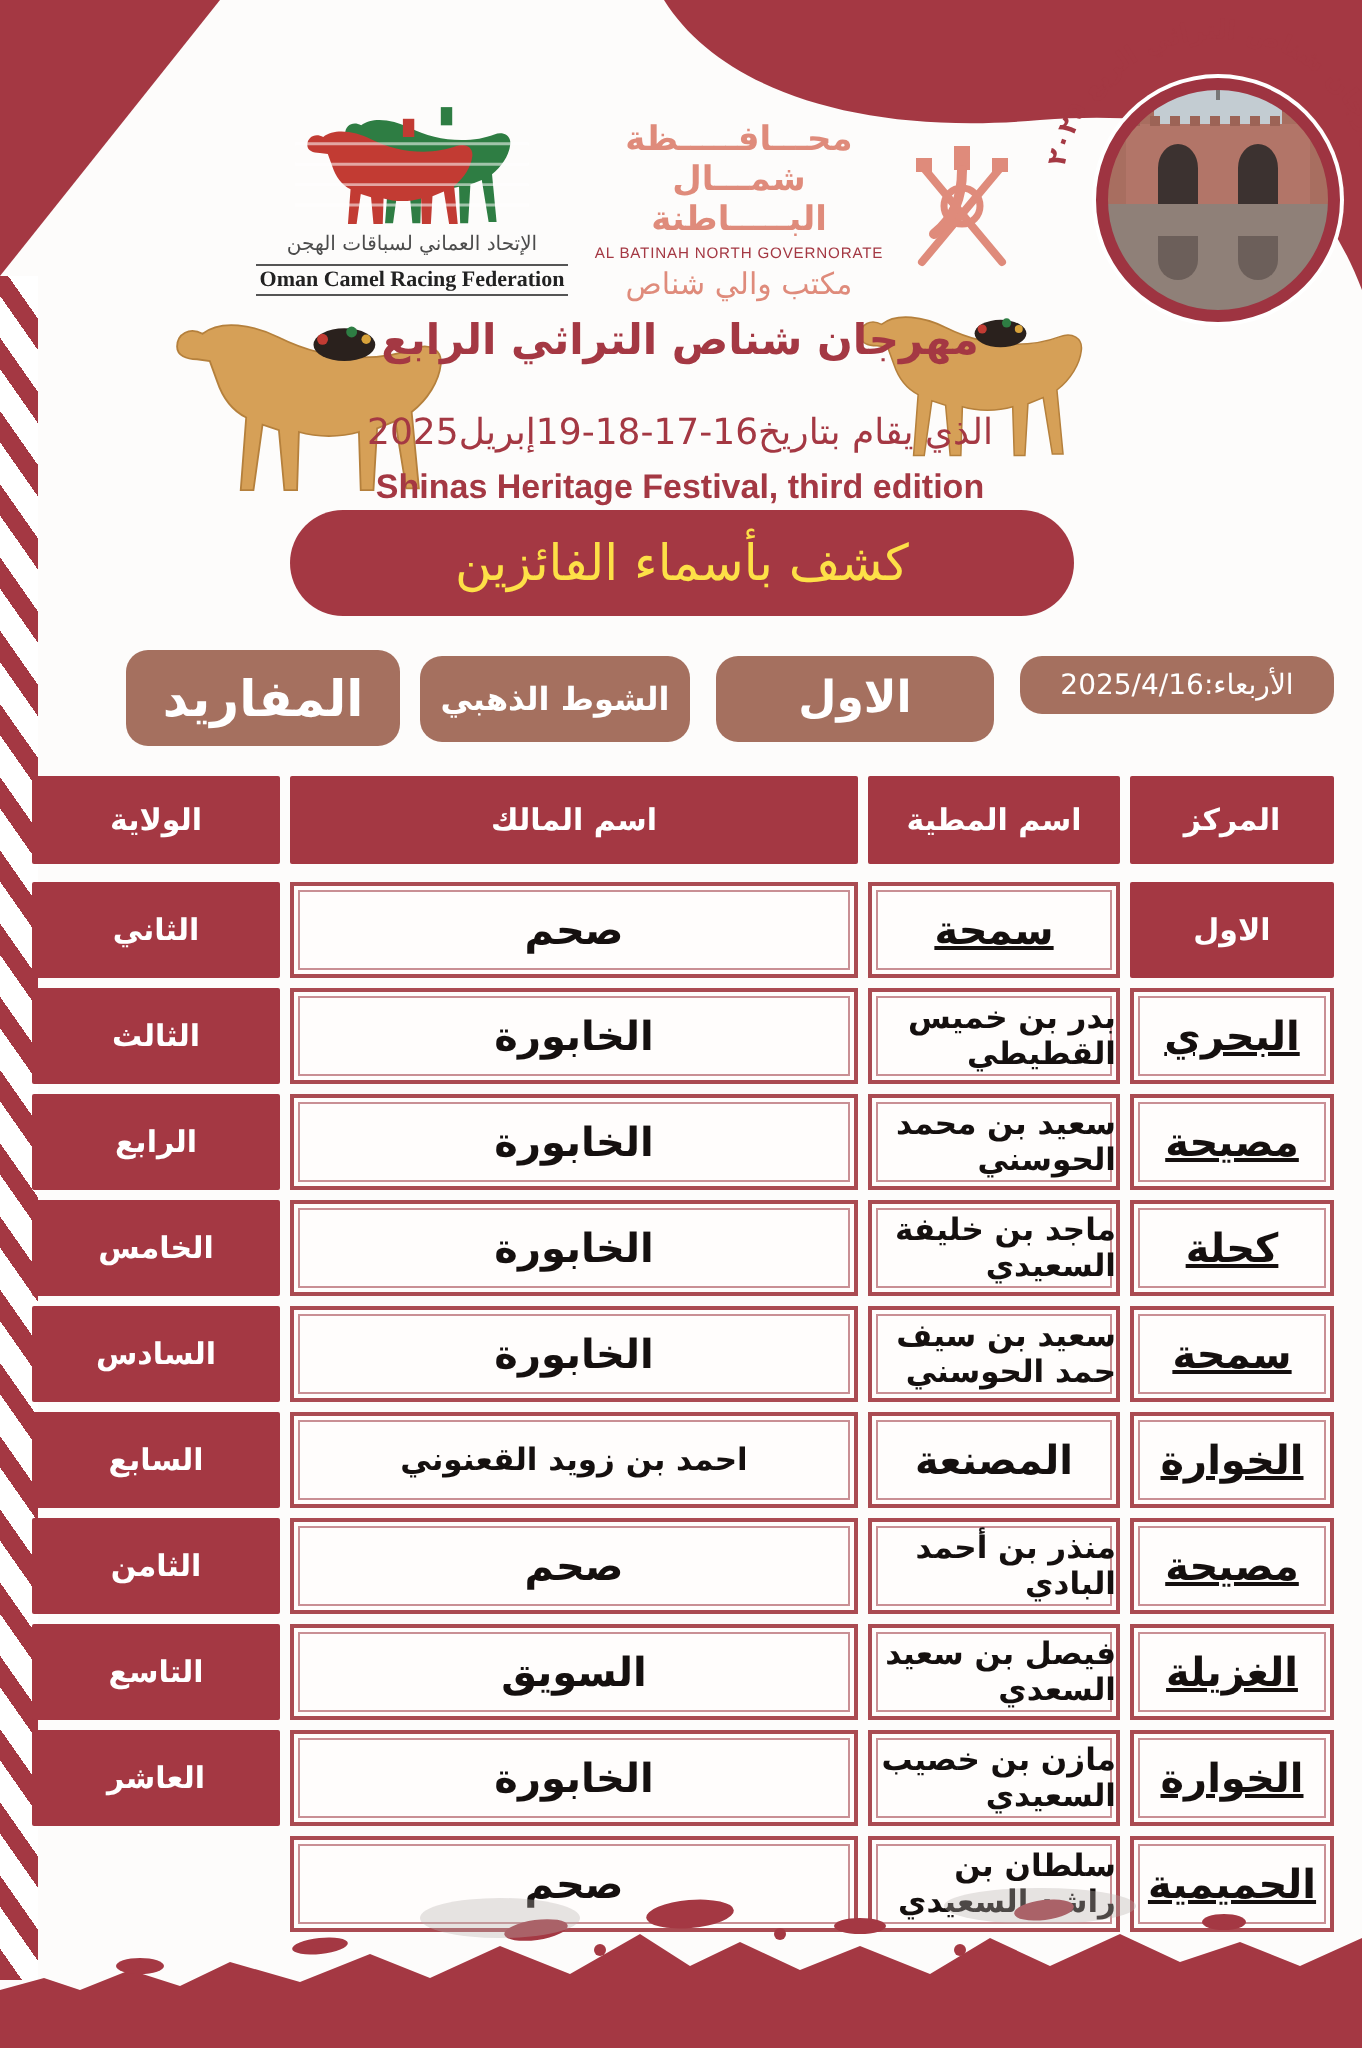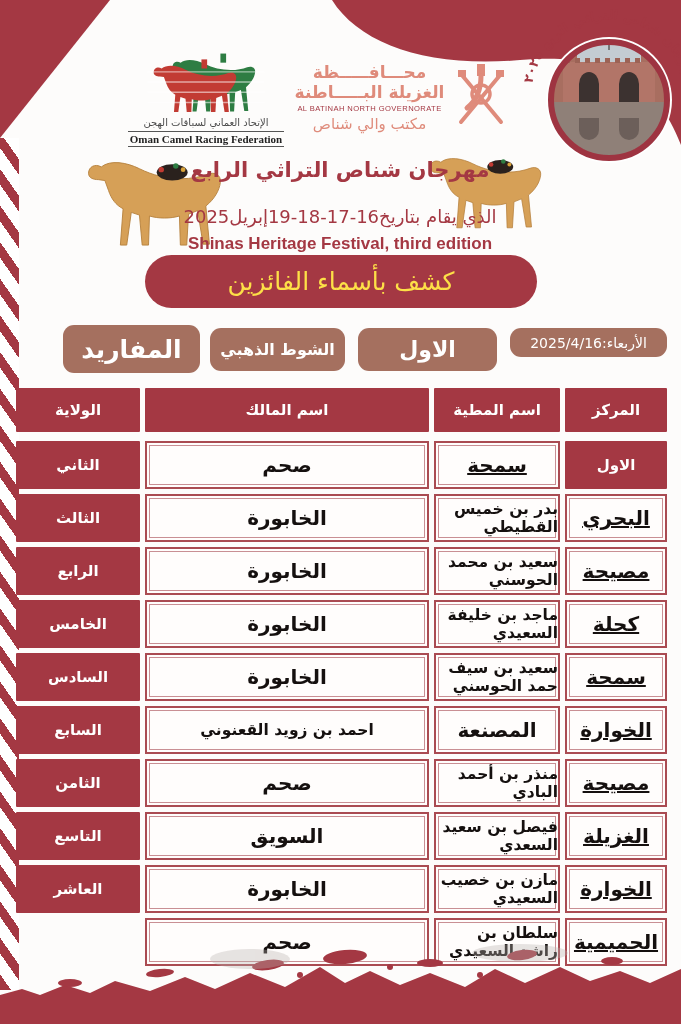--- a/index.html
+++ b/index.html
@@ -165,21 +165,21 @@
         <line x1="0" y1="72" x2="160" y2="72"></line>
     </g>
   </svg>
   <div class="fed-ar">الإتحاد العماني لسباقات الهجن</div>
   <div class="fed-en">Oman Camel Racing Federation</div>
 </div>
 
 <div class="abs gov-logo">
   <div class="gov-text">
     <div class="gov-ar1">محـــافـــــظة</div>
-    <div class="gov-ar2">الغزيلة البـــــاطنة</div>
+    <div class="gov-ar2">شمـــال البـــــاطنة</div>
     <div class="gov-en">AL BATINAH NORTH GOVERNORATE</div>
     <div class="gov-office">مكتب والي شناص</div>
   </div>
   <svg width="52" height="74" viewBox="0 0 52 74">
     <g stroke="#df8b7b" fill="none" stroke-linecap="round">
       <line x1="6" y1="14" x2="46" y2="62" stroke-width="4"></line>
       <line x1="46" y1="14" x2="6" y2="62" stroke-width="4"></line>
       <rect x="3" y="10" width="8" height="7" fill="#df8b7b" stroke="none"></rect>
       <rect x="41" y="10" width="8" height="7" fill="#df8b7b" stroke="none"></rect>
       <circle cx="26" cy="34" r="9" stroke-width="3.5"></circle>

